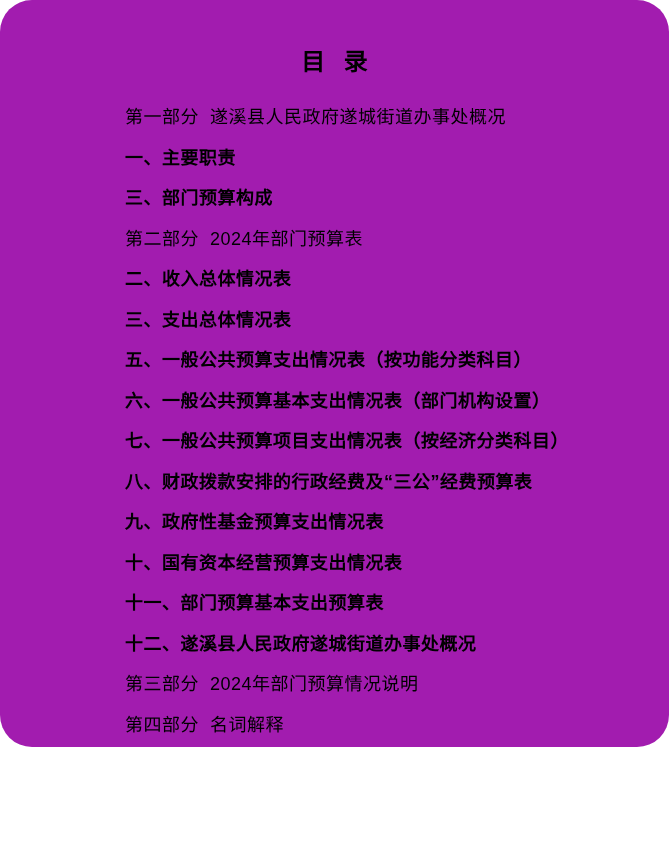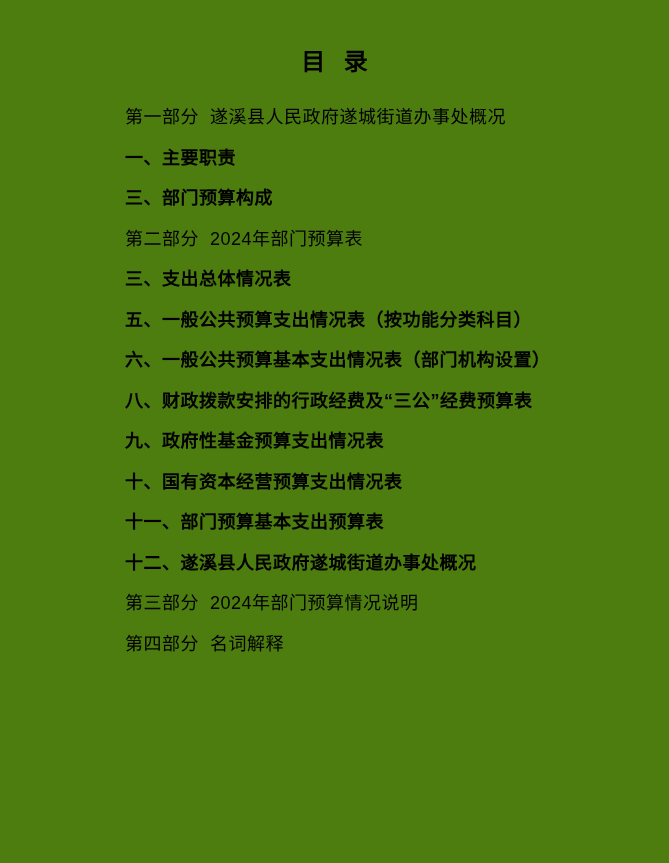--- a/index.html
+++ b/index.html
@@ -10,23 +10,24 @@
     width: 669px;
     height: 863px;
     background: #ffffff;
     font-family: "Liberation Sans", sans-serif;
     color: #000000;
     overflow: hidden;
   }
   .page {
     position: relative;
     width: 669px;
-    height: 863px;
-    background: #4d7c0f;
+    height: 747px;
+    background: #a21caf;
     overflow: hidden;
+    border-radius: 32px;
   }
   .doc-title {
     position: absolute;
     top: 46px;
     left: 0;
     width: 100%;
     margin: 0;
     text-align: center;
     font-size: 24px;
     line-height: 32px;
@@ -56,23 +57,25 @@
 </head>
 <body>
 
 <div class="page">
   <h1 class="doc-title">目 录</h1>
   <div class="toc" id="toc-list">
       <div class="toc-entry section">第一部分  遂溪县人民政府遂城街道办事处概况</div>
       <div class="toc-entry">一、主要职责</div>
       <div class="toc-entry">三、部门预算构成</div>
       <div class="toc-entry section">第二部分  2024年部门预算表</div>
+      <div class="toc-entry">二、收入总体情况表</div>
       <div class="toc-entry">三、支出总体情况表</div>
       <div class="toc-entry">五、一般公共预算支出情况表（按功能分类科目）</div>
       <div class="toc-entry">六、一般公共预算基本支出情况表（部门机构设置）</div>
+      <div class="toc-entry">七、一般公共预算项目支出情况表（按经济分类科目）</div>
       <div class="toc-entry">八、财政拨款安排的行政经费及“三公”经费预算表</div>
       <div class="toc-entry">九、政府性基金预算支出情况表</div>
       <div class="toc-entry">十、国有资本经营预算支出情况表</div>
       <div class="toc-entry">十一、部门预算基本支出预算表</div>
       <div class="toc-entry">十二、遂溪县人民政府遂城街道办事处概况</div>
       <div class="toc-entry section">第三部分  2024年部门预算情况说明</div>
       <div class="toc-entry section">第四部分  名词解释</div>
     </div>
 </div>
 

